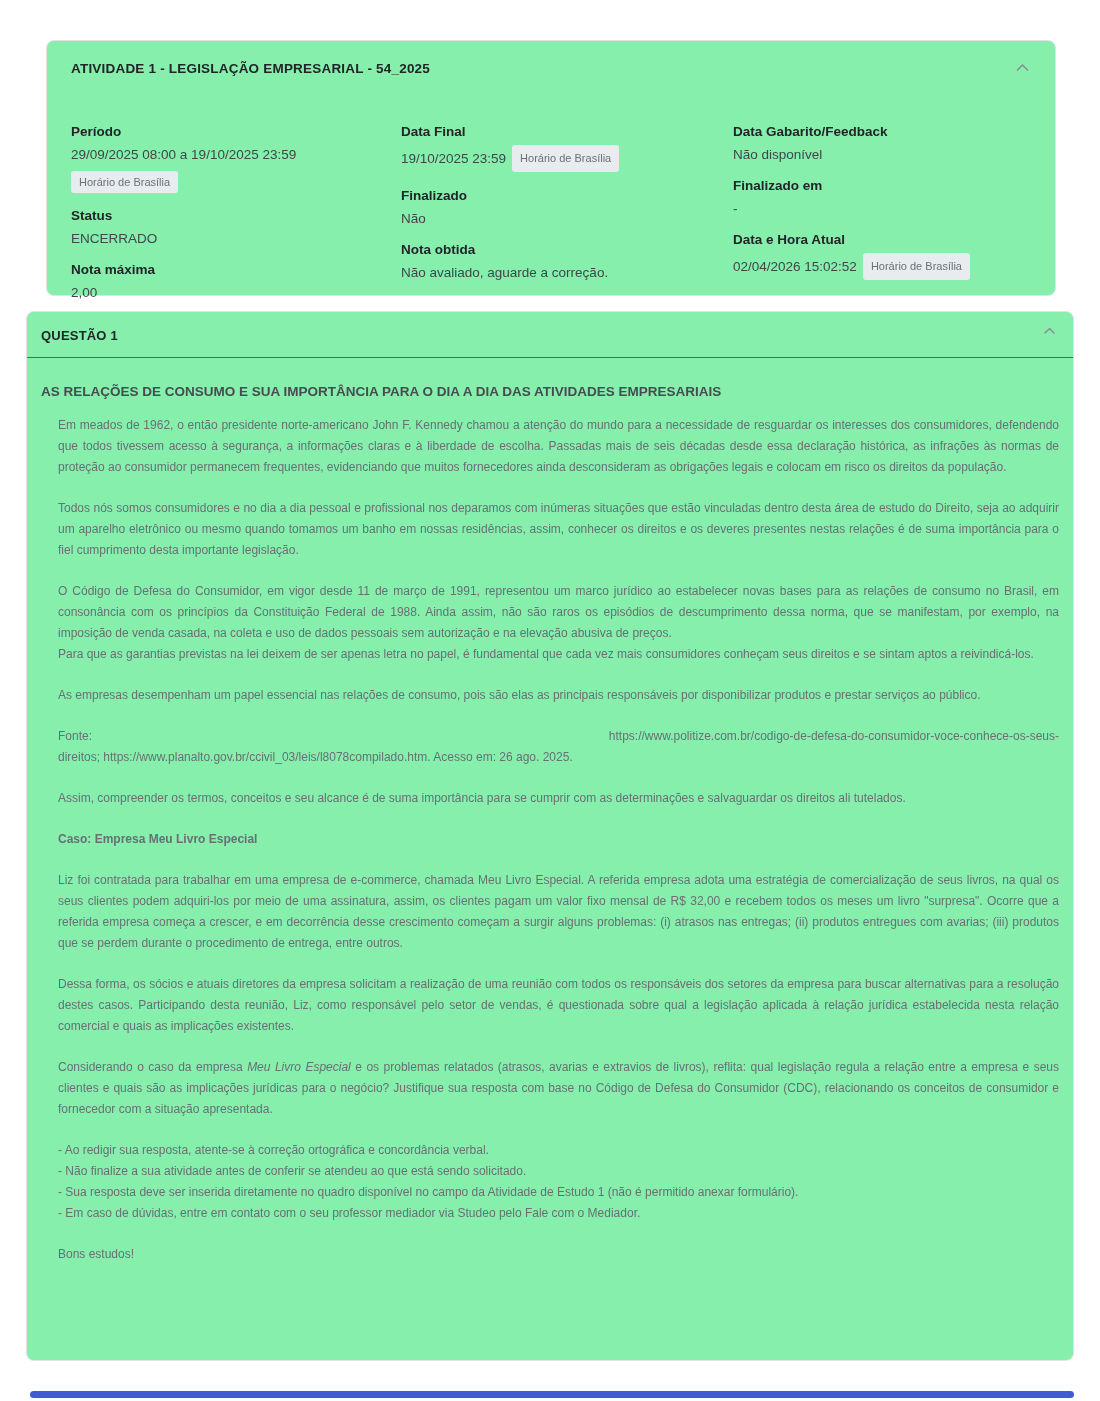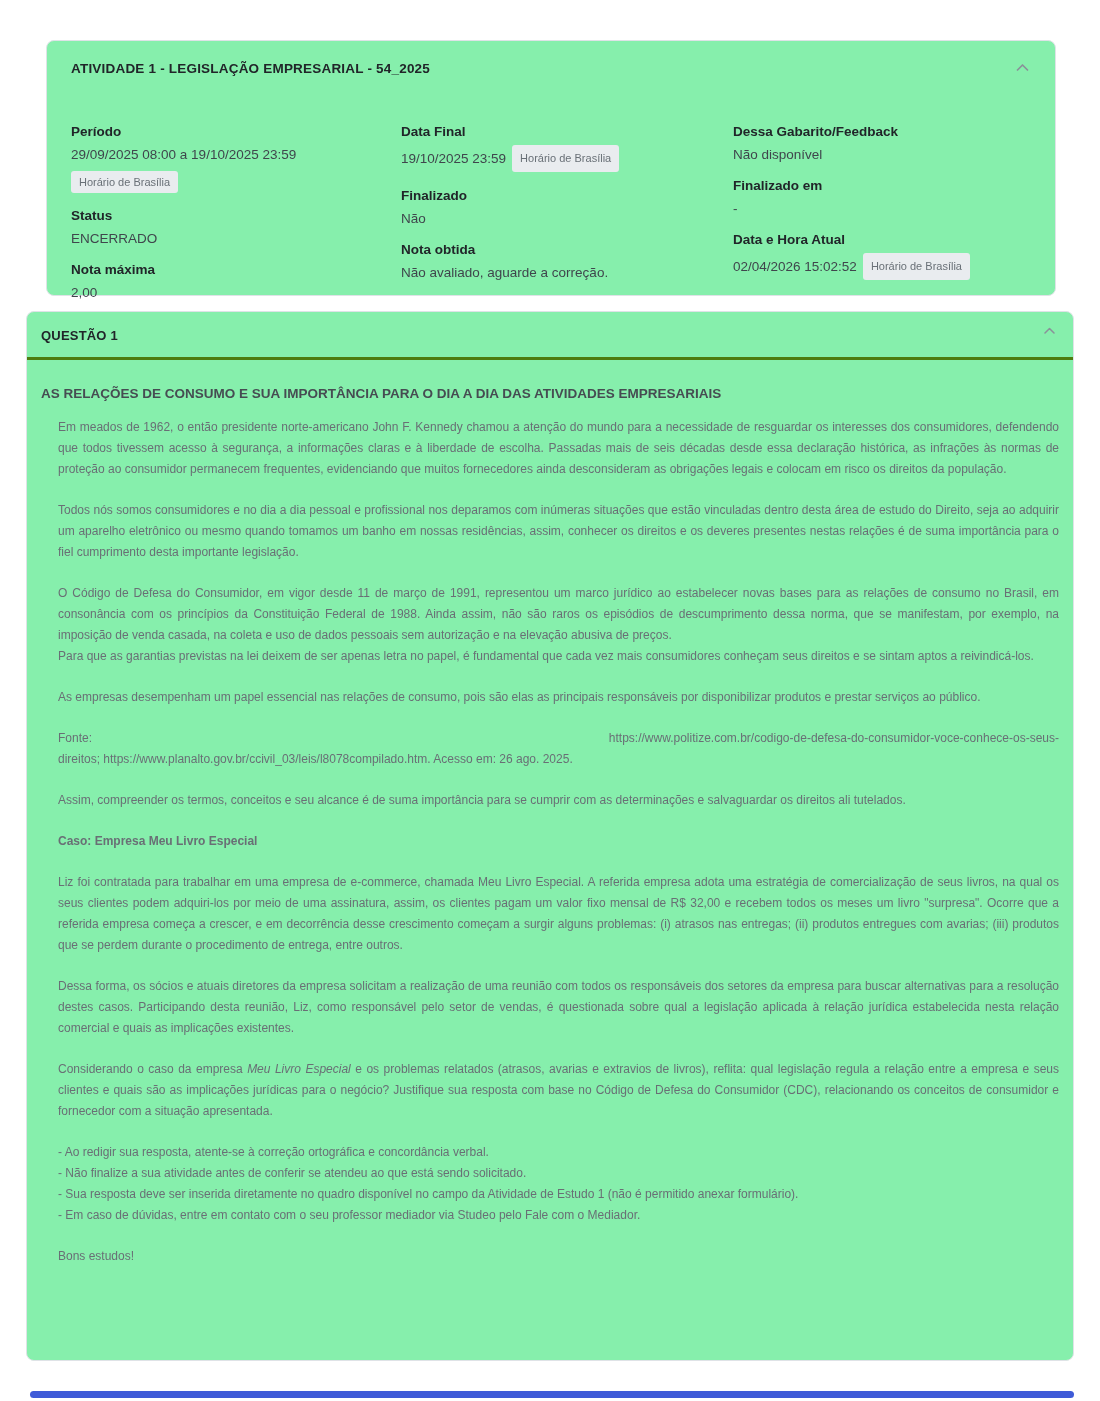--- a/index.html
+++ b/index.html
@@ -17,21 +17,21 @@
   .badge { display: inline-block; background: #e9ecef; color: #697077; font-size: 11px;
     padding: 5px 8px; border-radius: 3px; white-space: nowrap; }
   .badge.block { margin-top: 8px; }
   .badge.inline { margin-left: 6px; position: relative; top: -1px; }
 
   .collapse-btn { position: absolute; right: 24px; top: 20px; background: none; border: none;
     cursor: pointer; padding: 2px; line-height: 0; }
 
   
   .question-card { left: 26px; top: 311px; width: 1048px; height: 1050px; }
-  .question-header { position: relative; padding: 14px 14px 13px 14px; border-bottom: 3px solid #4d7c0f; }
+  .question-header { position: relative; padding: 14px 14px 13px 14px; border-bottom: 1px solid #4d7c0f; }
   .question-header-title { font-size: 13px; font-weight: bold; color: #212529; letter-spacing: .2px; }
   .question-header .collapse-btn { right: 16px; top: 13px; }
   .question-body { padding: 26px 14px 20px 14px; }
   .question-title { font-size: 13.5px; font-weight: bold; color: #464c52; margin-bottom: 16px; }
   .question-body p, .question-body .pblock { font-size: 12px; line-height: 21px; color: #696f75;
     text-align: justify; margin-bottom: 20px; margin-left: 17px; }
   .pline { display: block; }
   .bold-heading { font-weight: bold; color: #464c52; }
   .italic { font-style: italic; }
   .fonte-line1 { display: flex; justify-content: space-between; }
@@ -84,21 +84,21 @@
         <div class="field-value">Não</div>
       </div>
       <div class="field">
         <div class="field-label">Nota obtida</div>
         <div class="field-value">Não avaliado, aguarde a correção.</div>
       </div>
     </div>
 
     <div>
       <div class="field">
-        <div class="field-label">Dessa Gabarito/Feedback</div>
+        <div class="field-label">Data Gabarito/Feedback</div>
         <div class="field-value">Não disponível</div>
       </div>
       <div class="field">
         <div class="field-label">Finalizado em</div>
         <div class="field-value">-</div>
       </div>
       <div class="field">
         <div class="field-label">Data e Hora Atual</div>
         <div class="field-value">
           <span>02/04/2026 15:02:52</span><span class="badge inline" style="background: rgb(233, 236, 239);">Horário de Brasília</span>

